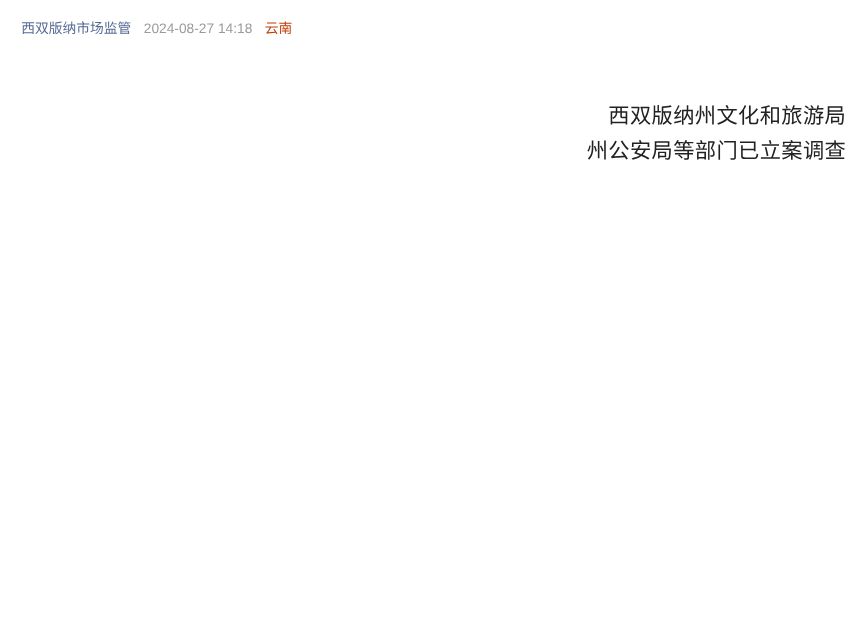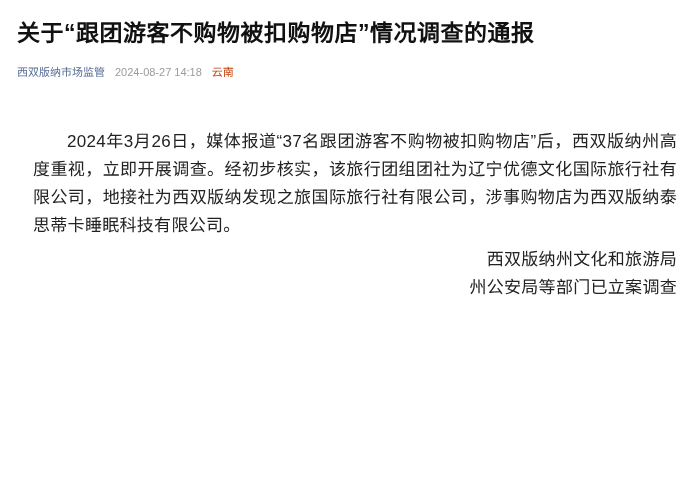--- a/index.html
+++ b/index.html
@@ -63,30 +63,28 @@
     line-height: 28px;
     color: #222222;
     letter-spacing: 0.3px;
   }
 </style>
 </head>
 <body>
 
 <div class="page">
 
-  <h1 class="article-title">关于“跟团游客不购物被扣购物店”情况调查的通报</h1>
 
   <div class="byline">
     <span class="account-name">西双版纳市场监管</span>
     <span class="publish-datetime">2024-08-27 14:18</span>
     <span class="publish-location">云南</span>
   </div>
 
   <div class="article-body">
-    <p>2024年3月26日，媒体报道“37名跟团游客不购物被扣购物店”后，西双版纳州高度重视，立即开展调查。经初步核实，该旅行团组团社为辽宁优德文化国际旅行社有限公司，地接社为西双版纳发现之旅国际旅行社有限公司，涉事购物店为西双版纳泰思蒂卡睡眠科技有限公司。</p>
 
     <div class="signature">
       <div>西双版纳州文化和旅游局</div>
       <div>州公安局等部门已立案调查</div>
     </div>
   </div>
 
 </div>
 
 </body></html>

